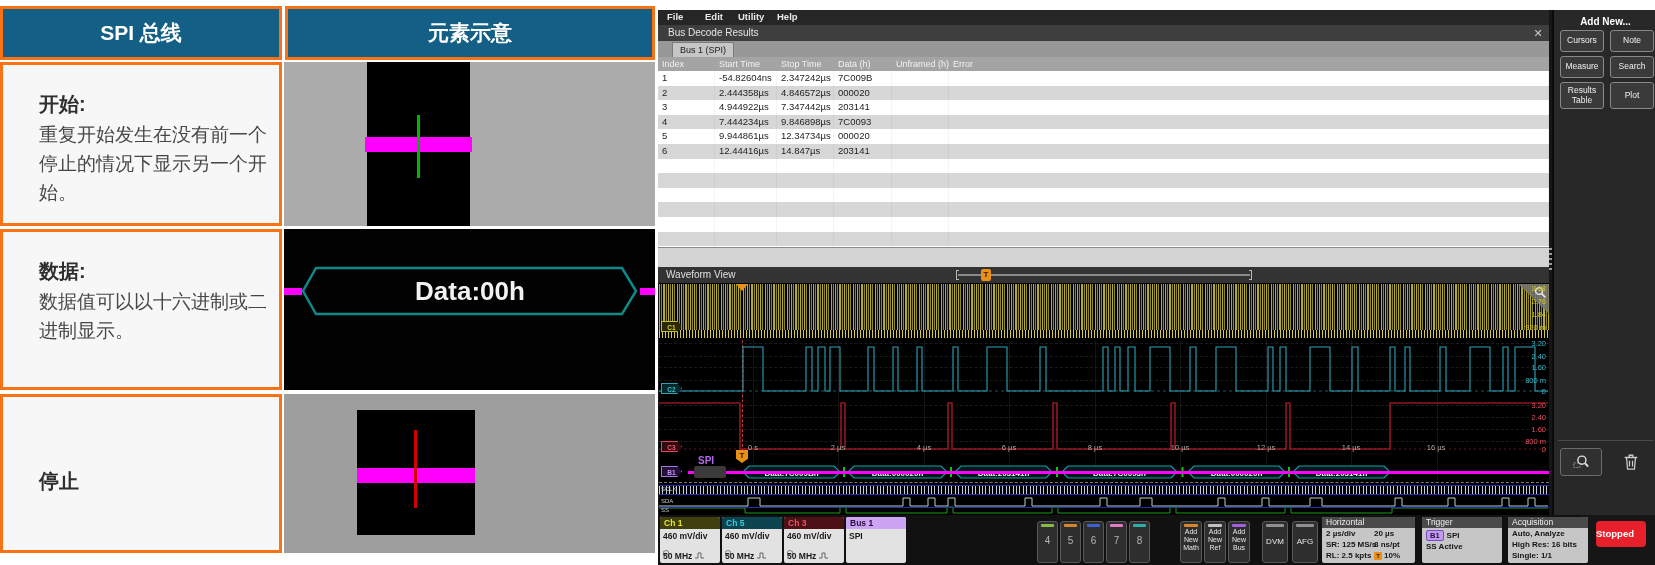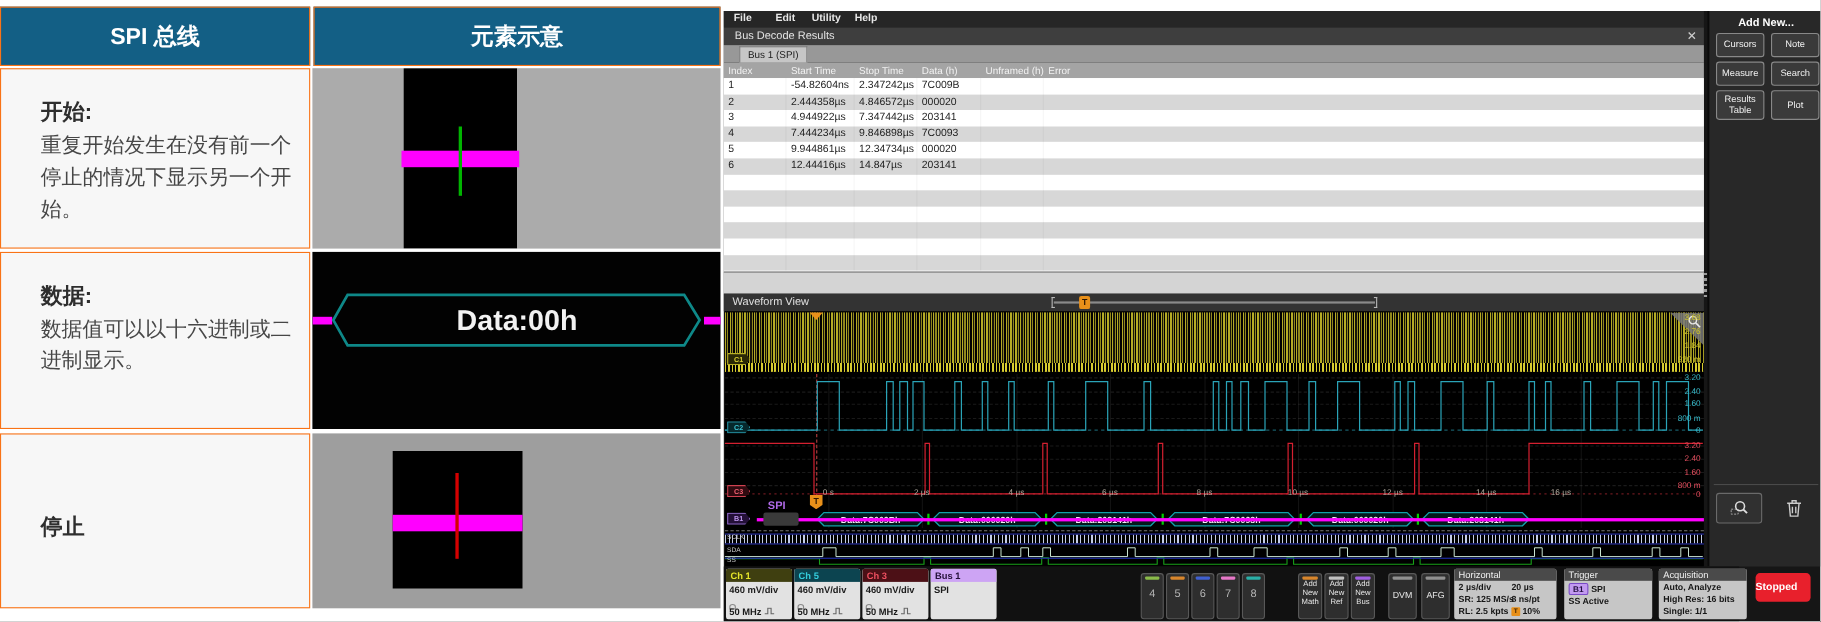--- a/index.html
+++ b/index.html
@@ -1,21 +1,21 @@
 <!DOCTYPE html>
 <html><head>
 <meta charset="utf-8">
 <style>
   html,body{margin:0;padding:0;background:#ffffff;}
   *{box-sizing:border-box;font-family:"Liberation Sans","DejaVu Sans",sans-serif;}
   .page{position:relative;width:1655px;height:565px;background:#fff;overflow:hidden;}
 
   
   .doc{position:absolute;left:0;top:0;width:656px;height:565px;}
-  .doc-cell{position:absolute;border:1px solid #f97316;}
+  .doc-cell{position:absolute;border:3px solid #f97316;}
   .doc-head{background:#135F85;color:#fff;font-weight:bold;font-size:21px;display:flex;align-items:center;justify-content:center;}
   .doc-txt{background:#f7f7f7;color:#474747;font-size:19px;line-height:1.52;padding:24px 10px 0 36px;}
   .doc-txt .hd{font-weight:bold;color:#2e2e2e;font-size:20px;margin-bottom:2px;}
   .fig{position:absolute;overflow:hidden;}
   .blk{position:absolute;background:#000;}
   .mag{position:absolute;background:#ff00ff;}
   .vline{position:absolute;}
 
   
   .scope{position:absolute;left:658px;top:10px;width:997px;height:555px;background:#161616;}
@@ -373,21 +373,21 @@
       </div>
     <div id="timelabels">
         <div class="time-lbl" style="left: 95px;">0 s</div>
         <div class="time-lbl" style="left: 180px;">2 µs</div>
         <div class="time-lbl" style="left: 266px;">4 µs</div>
         <div class="time-lbl" style="left: 351px;">6 µs</div>
         <div class="time-lbl" style="left: 437px;">8 µs</div>
         <div class="time-lbl" style="left: 522px;">10 µs</div>
         <div class="time-lbl" style="left: 608px;">12 µs</div>
         <div class="time-lbl" style="left: 693px;">14 µs</div>
-        <div class="time-lbl" style="left: 761px;">16 µs</div>
+        <div class="time-lbl" style="left: 778px;">16 µs</div>
       </div>
 
     <div class="dots"></div>
 
     <div class="rpanel">
       <div class="rp-title">Add New...</div>
       <div id="rpgrid">
           <div class="rp-btn" style="left: 6px; top: 20px; width: 44px; height: 22px;">Cursors</div>
           <div class="rp-btn" style="left: 56px; top: 20px; width: 44px; height: 22px;">Note</div>
           <div class="rp-btn" style="left: 6px; top: 46px; width: 44px; height: 22px; text-align: center;">Measure</div>

